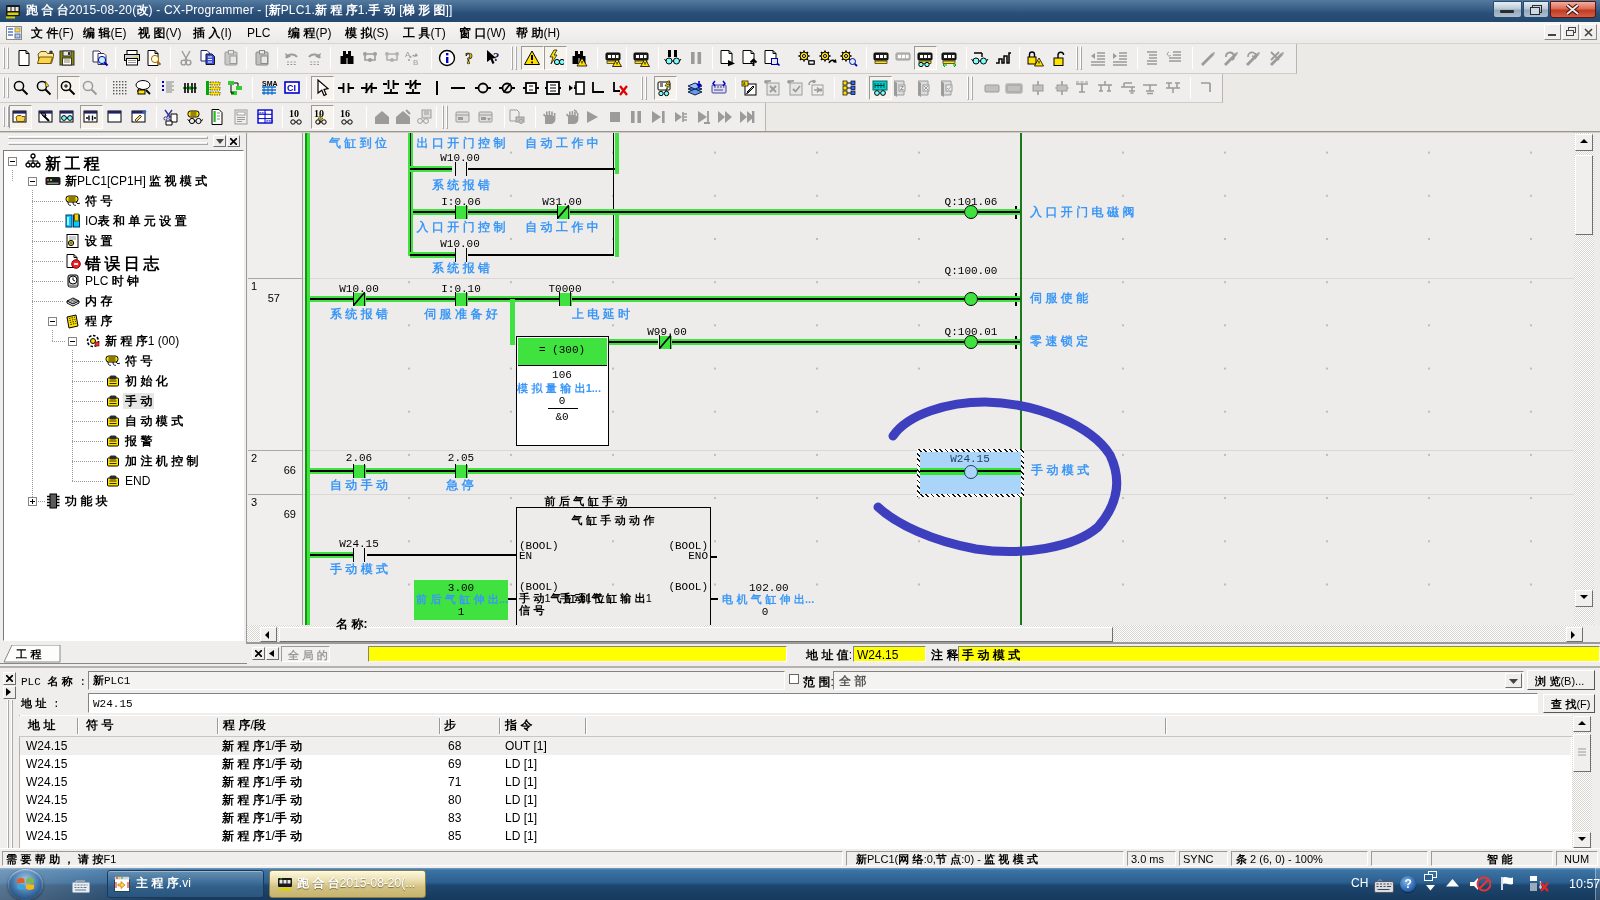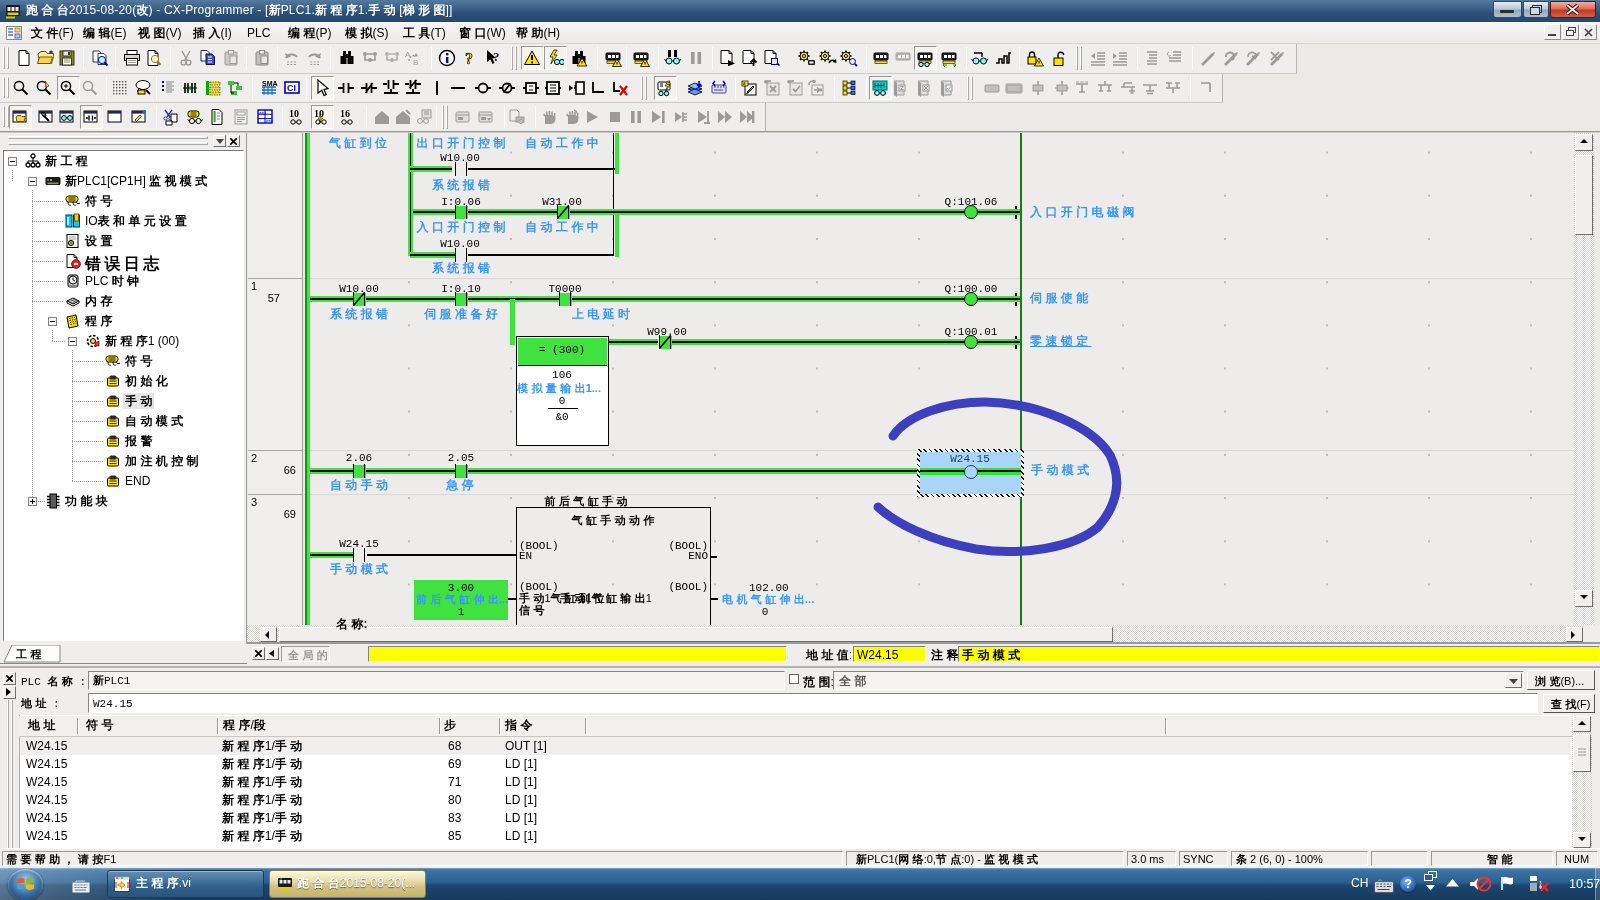--- a/index.html
+++ b/index.html
@@ -830,21 +830,21 @@
 <div class="b" style="left:72px;top:350px;width:1px;height:132px;background:repeating-linear-gradient(180deg,#9a9a9a 0 1px,transparent 1px 2px)"></div>
 <div class="b" style="left:8px;top:157px;width:9px;height:9px;background:#fff;border:1px solid #848484"></div>
 <div class="b" style="left:10px;top:161px;width:5px;height:1px;background:#000"></div>
 <svg class="s" style="left:25px;top:153px;" width="16" height="16" viewBox="0 0 16 16">
     <circle cx="8" cy="3" r="2" fill="none" stroke="#000" stroke-width="1.3"></circle>
     <circle cx="3" cy="12" r="2" fill="none" stroke="#000" stroke-width="1.3"></circle>
     <circle cx="8" cy="12" r="2" fill="none" stroke="#000" stroke-width="1.3"></circle>
     <circle cx="13" cy="12" r="2" fill="none" stroke="#000" stroke-width="1.3"></circle>
     <path d="M8 5 v3 M8 8 h-5 v2 M8 8 v2 M8 8 h5 v2" fill="none" stroke="#000"></path>
   </svg>
-<div class="t " style="left:45px;top:155px;font-size:12px"><i class="cj">新工程</i></div>
+<div class="t " style="left:45px;top:155px;font-size:16px"><i class="cj">新工程</i></div>
 <div class="b" style="left:28px;top:177px;width:9px;height:9px;background:#fff;border:1px solid #848484"></div>
 <div class="b" style="left:30px;top:181px;width:5px;height:1px;background:#000"></div>
 <svg class="s" style="left:45px;top:173px;" width="16" height="16" viewBox="0 0 16 16">
     <rect x="0.5" y="4" width="15" height="8" rx="1.5" fill="#1b1b1b"></rect>
     <rect x="2" y="6" width="2" height="2" fill="#e33"></rect>
     <rect x="5" y="6" width="2" height="2" fill="#3d3"></rect>
     <rect x="2.5" y="9.5" width="11" height="1.6" fill="#888"></rect>
   </svg>
 <div class="t " style="left:65px;top:175px;font-size:12px"><i class="cj">新</i>PLC1[CP1H] <i class="cj">监视模式</i></div>
 <div class="b" style="left:32px;top:201px;width:31px;height:1px;background:repeating-linear-gradient(90deg,#9a9a9a 0 1px,transparent 1px 2px)"></div>
@@ -1046,21 +1046,21 @@
 <div class="b" style="left:558.5px;top:292.5px;width:13px;height:13px;background:#3fe23f"></div>
 <div class="b" style="left:558.5px;top:292px;width:1.8px;height:14px;background:#000"></div>
 <div class="b" style="left:569.7px;top:292px;width:1.8px;height:14px;background:#000"></div>
 <div class="b" style="left:964px;top:292px;width:14px;height:14px;border-radius:50%;background:#3fe23f;border:1.6px solid #000"></div>
 <div class="b" style="left:978px;top:296px;width:42px;height:6px;background:#3fe23f"></div>
 <div class="b" style="left:978px;top:298.25px;width:42px;height:1.5px;background:#000"></div>
 <div class="b" style="left:509.5px;top:299px;width:5px;height:46px;background:#3fe23f"></div>
 <div class="t c mono" style="left:359px;top:283px;">W10.00</div>
 <div class="t c mono" style="left:461px;top:283px;">I:0.10</div>
 <div class="t c mono" style="left:565px;top:283px;">T0000</div>
-<div class="t c mono" style="left:971px;top:283px;text-align:center;">Q:100.00</div>
+<div class="t c mono" style="left:971px;top:265px;text-align:center;">Q:100.00</div>
 <div class="t c blue deco" style="left:359px;top:308px;"><i class="cj">系统报错</i></div>
 <div class="t c blue deco" style="left:461px;top:308px;"><i class="cj">伺服准备好</i></div>
 <div class="t c blue deco" style="left:565px;top:308px;margin-left:36px;"><i class="cj">上电延时</i></div>
 <div class="t blue deco" style="left:1030px;top:292px;text-align:center;"><i class="cj">伺服使能</i></div>
 <div class="b" style="left:516px;top:336px;width:93px;height:110px;background:#fff;border:1.6px solid #000"></div>
 <div class="b" style="left:517.6px;top:337.6px;width:89.8px;height:28px;background:#3fe23f;border-bottom:1.6px solid #000"></div>
 <div class="t c mono" style="left:562px;top:344px;">= (300)</div>
 <div class="t c mono" style="left:562px;top:369px;">106</div>
 <div class="t c blue deco" style="left:559px;top:382px;font-size:11px"><i class="cj">模拟量输出</i>1...</div>
 <div class="t c mono" style="left:562px;top:395px;">0</div>
@@ -1074,21 +1074,21 @@
 <svg class="s" style="left:659px;top:335px;" width="12" height="14" viewBox="0 0 12 14">
     <path d="M0 14 L12 0" stroke="#000" stroke-width="1.6"></path>
   </svg>
 <div class="b" style="left:672px;top:339px;width:292px;height:6px;background:#3fe23f"></div>
 <div class="b" style="left:672px;top:341.25px;width:292px;height:1.5px;background:#000"></div>
 <div class="b" style="left:964px;top:335px;width:14px;height:14px;border-radius:50%;background:#3fe23f;border:1.6px solid #000"></div>
 <div class="b" style="left:978px;top:339px;width:42px;height:6px;background:#3fe23f"></div>
 <div class="b" style="left:978px;top:341.25px;width:42px;height:1.5px;background:#000"></div>
 <div class="t c mono" style="left:667px;top:326px;">W99.00</div>
 <div class="t c mono" style="left:971px;top:326px;">Q:100.01</div>
-<div class="t blue deco" style="left:1030px;top:335px;text-decoration:underline;"><i class="cj">零速锁定</i></div>
+<div class="t blue deco" style="left:1030px;top:335px;"><i class="cj">零速锁定</i></div>
 <div class="b" style="left:310px;top:468px;width:608px;height:6px;background:#3fe23f"></div>
 <div class="b" style="left:310px;top:470.25px;width:608px;height:1.5px;background:#000"></div>
 <div class="b" style="left:352.5px;top:464.5px;width:13px;height:13px;background:#3fe23f"></div>
 <div class="b" style="left:352.5px;top:464px;width:1.8px;height:14px;background:#000"></div>
 <div class="b" style="left:363.7px;top:464px;width:1.8px;height:14px;background:#000"></div>
 <div class="b" style="left:454.5px;top:464.5px;width:13px;height:13px;background:#3fe23f"></div>
 <div class="b" style="left:454.5px;top:464px;width:1.8px;height:14px;background:#000"></div>
 <div class="b" style="left:465.7px;top:464px;width:1.8px;height:14px;background:#000"></div>
 <div class="t c mono" style="left:359px;top:452px;">2.06</div>
 <div class="t c mono" style="left:461px;top:452px;">2.05</div>

